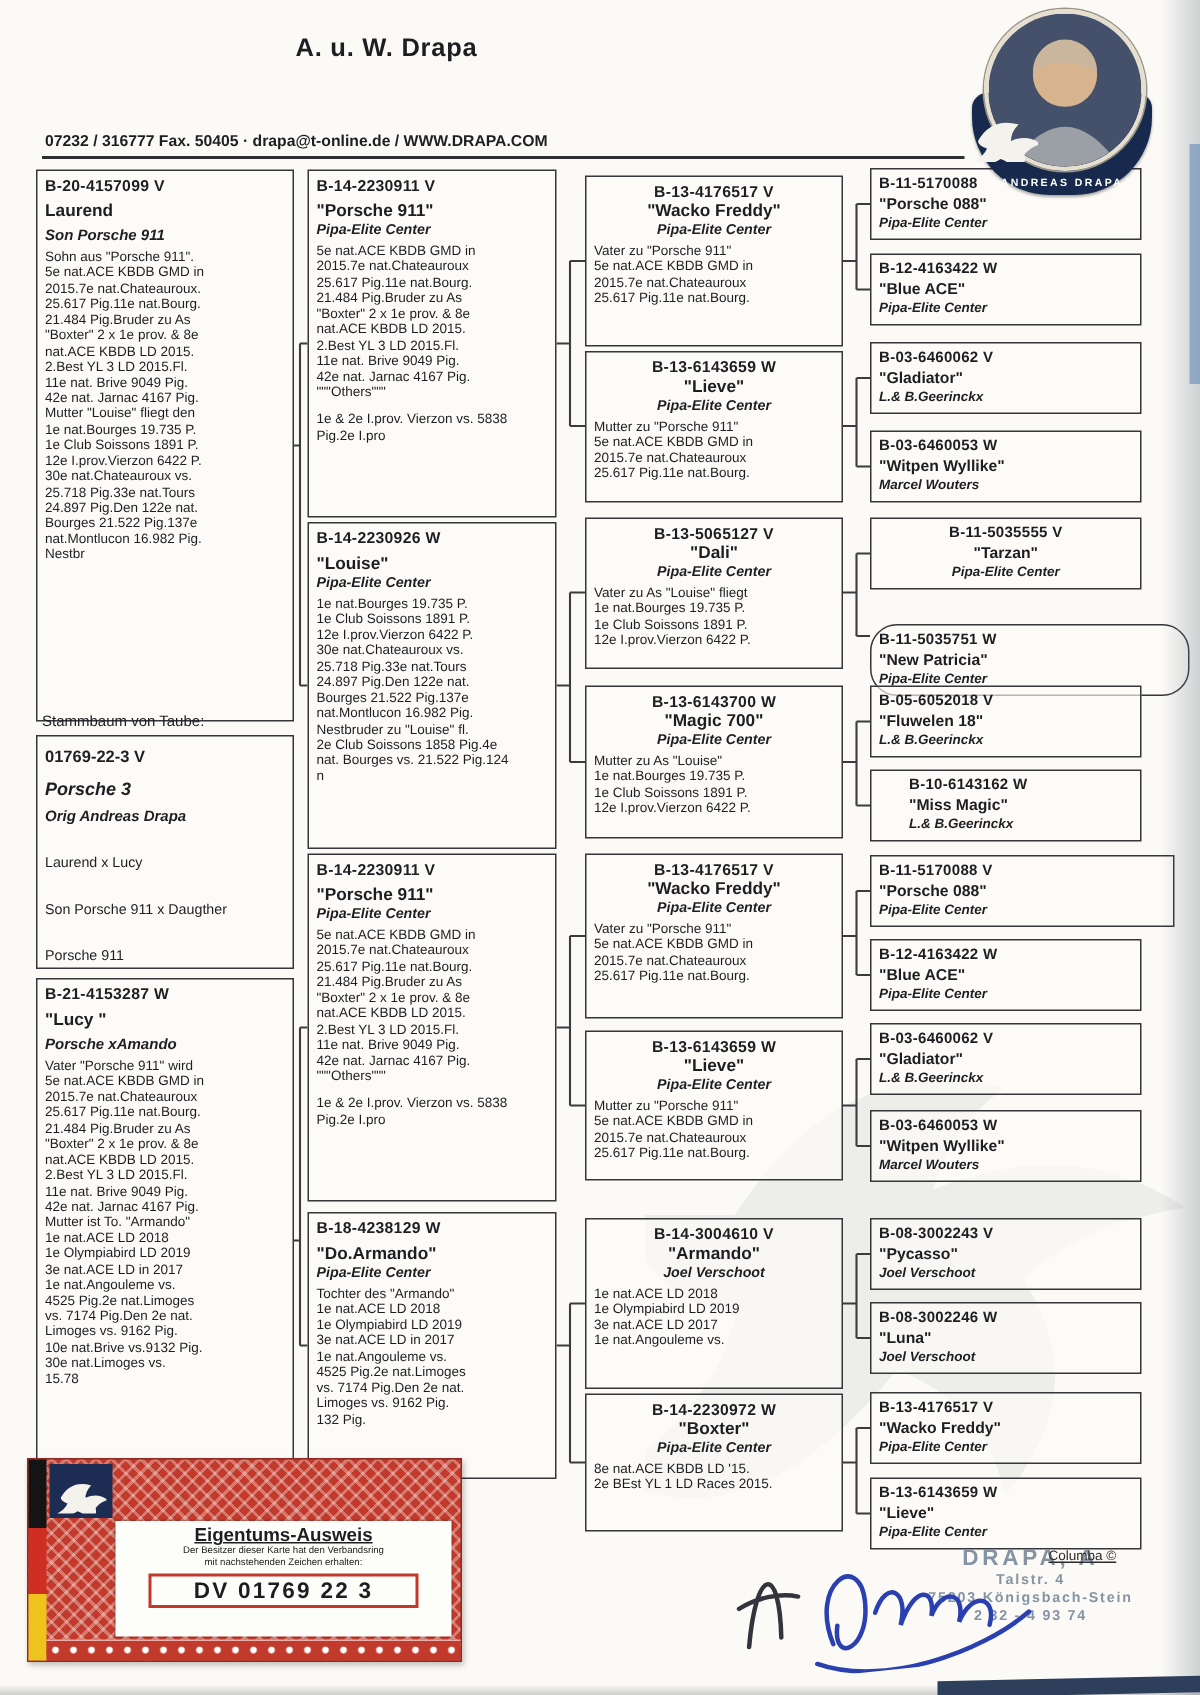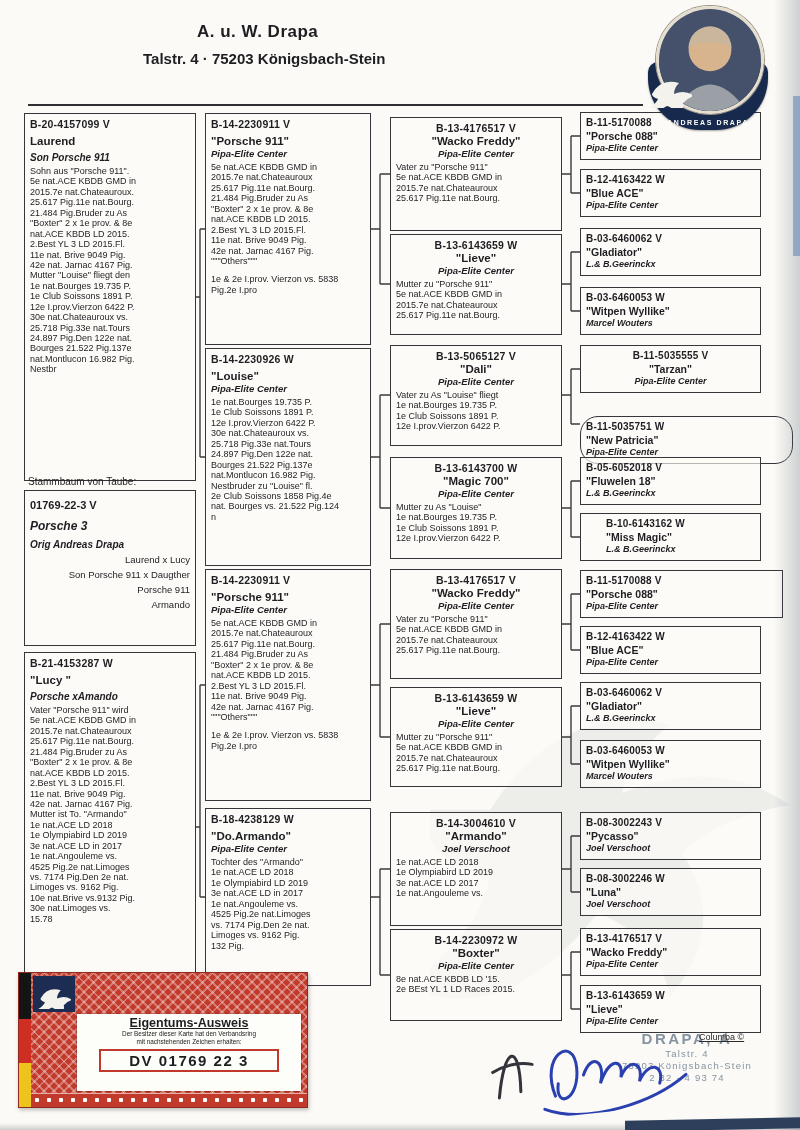--- a/index.html
+++ b/index.html
@@ -38,21 +38,21 @@
   .extra{font-size:9px;line-height:1.16;margin-top:8px;white-space:pre-line;}
   .tc{text-align:center;}
   .g4 .ring{font-size:10px;}
   .g4 .bname{font-size:10.5px;margin-top:2px;}
   .g4 .loft{font-size:9px;margin-top:1px;}
   
   .subject-label{position:absolute;left:28px;top:476px;font-size:10px;font-weight:400;z-index:3;}
   .subj-ring{font-weight:700;font-size:11px;margin-top:4px;}
   .subj-name{font-weight:700;font-style:italic;font-size:12px;margin-top:8px;}
   .subj-orig{font-weight:700;font-style:italic;font-size:10px;margin-top:6px;}
-  .subj-line{font-size:9.5px;margin-top:4px;text-align:right;}
+  .subj-line{font-size:9.5px;margin-top:20px;}
   
   .connectors{position:absolute;left:0;top:0;z-index:1;}
   
   .stamp{position:absolute;left:18px;top:972px;width:288px;height:134px;z-index:7;
     background-color:#c23a2b;border:1px solid #8e2a20;
     background-image:repeating-linear-gradient(45deg,rgba(255,255,255,.32) 0 2px,transparent 2px 7px),
                      repeating-linear-gradient(-45deg,rgba(255,255,255,.32) 0 2px,transparent 2px 7px);
     box-shadow:1px 2px 4px rgba(0,0,0,.25);}
   .stamp-flag{position:absolute;left:0;top:0;width:12px;height:100%;
     background:linear-gradient(#141414 0 34%,#cf2e23 34% 67%,#eec31e 67% 100%);}
@@ -65,35 +65,35 @@
   .stamp-title{font-weight:700;font-size:12.5px;text-decoration:underline;}
   .stamp-desc{font-size:6.4px;line-height:1.25;color:#222;}
   .stamp-ring{margin:3px auto 0;border:2px solid #c0392b;display:inline-block;
     padding:1px 28px;font-weight:700;font-size:15px;letter-spacing:1.5px;}
   .stamp-orn{position:absolute;left:12px;bottom:0;right:0;height:13px;background-color:#c23a2b;
     background-image:repeating-radial-gradient(circle at 6px 6px,#fff 0 2px,transparent 2.5px 100%);
     background-size:12px 13px;border-top:1px solid rgba(255,255,255,.6);}
   
   .footer-addr{position:absolute;left:592px;top:1030px;color:#8593a3;text-align:center;z-index:4;width:190px;}
   .fa-name{font-size:15px;font-weight:700;letter-spacing:2.5px;}
-  .fa-line{font-size:9.5px;letter-spacing:1.2px;font-weight:400;margin-top:1px;}
+  .fa-line{font-size:9.5px;letter-spacing:1.2px;font-weight:700;margin-top:1px;}
   .columba{position:absolute;left:699px;top:1032px;font-size:9px;color:#2a2a2a;z-index:5;text-decoration:underline;}
   .signature{position:absolute;left:478px;top:1008px;z-index:8;transform:rotate(-6deg);}
 </style>
 </head>
 <body>
 
 <div class="page">
 
   <svg class="watermark" viewBox="0 0 370 430">
     <path d="M60 210 q70 -110 180 -85 q-35 25 -48 68 q95 -38 168 12 q-72 12 -108 48 q48 72 -12 144 q-12 -60 -72 -84 q-96 120 -192 72 q72 -48 84 -108 q-60 -12 -72 -67 z" fill="#47525e"></path>
   </svg>
 
   <div class="h-owner">A. u. W. Drapa</div>
-  <div class="h-addr">Talstr. 4  ·  75203 Königsbach-Stein</div>
+  <div class="h-contact">07232 / 316777 Fax. 50405   ·   drapa@t-online.de / WWW.DRAPA.COM</div>
   <div class="h-rule"></div>
 
   <div class="badge">
     <div class="badge-shield">
       <div class="badge-label">ANDREAS DRAPA</div>
     </div>
     <div class="badge-photo">
       <svg viewBox="0 0 100 100" width="102" height="102">
         <rect width="100" height="100" fill="#45506a"></rect>
         <path d="M14 100 q36 -52 72 0 z" fill="#9aa0a6"></path>

